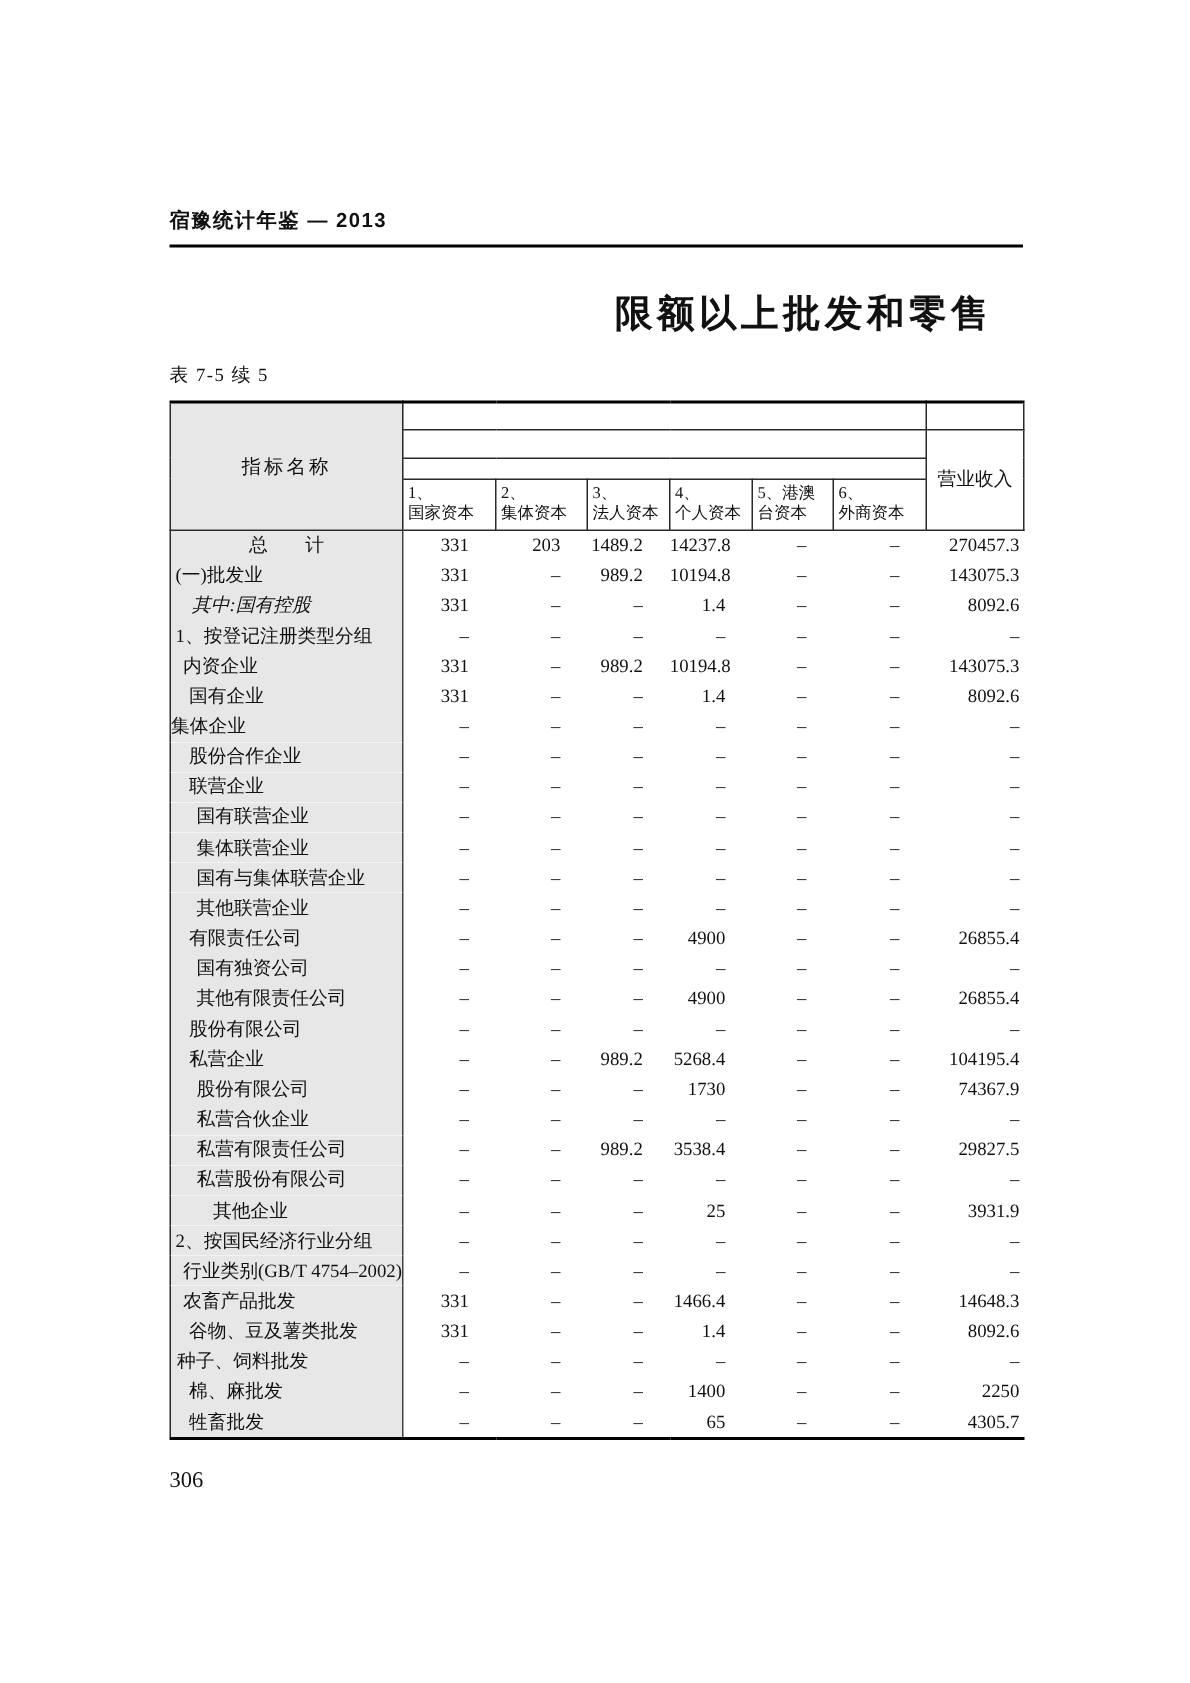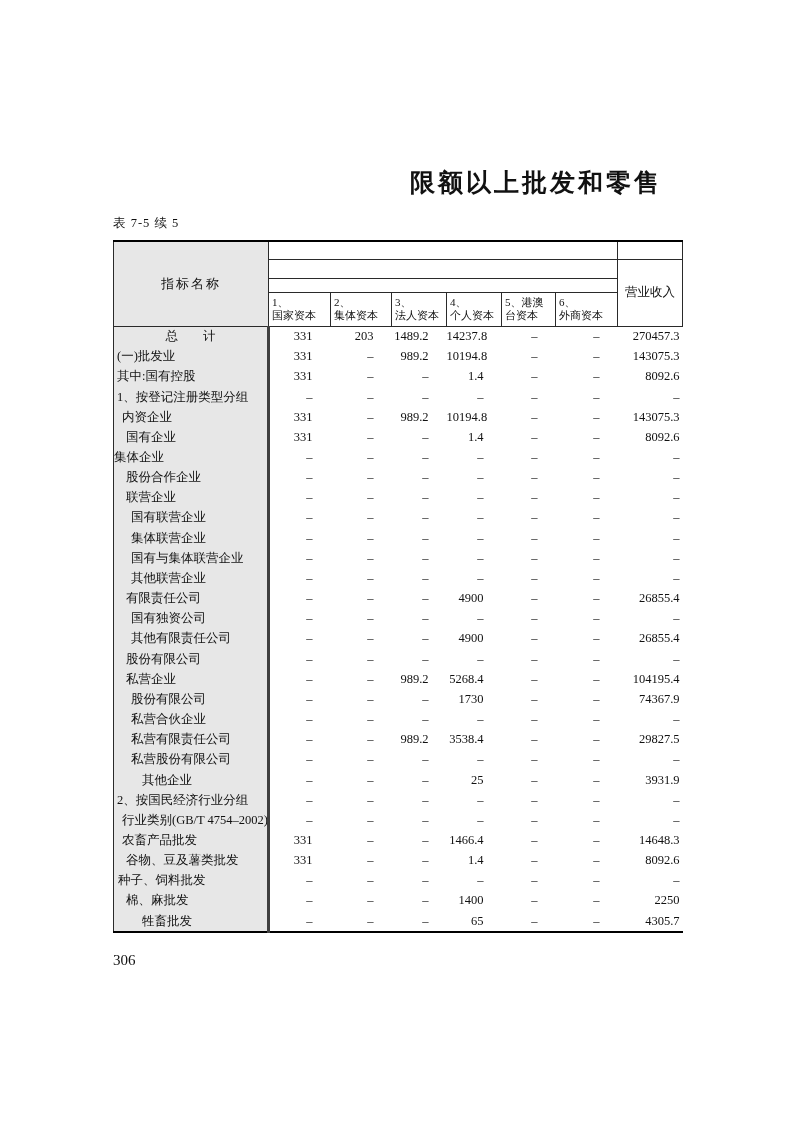--- a/index.html
+++ b/index.html
@@ -33,34 +33,37 @@
   tr.band-row-a{height:18px;}
   tr.band-row-b{height:19px;}
   tr.band-row-c{height:14px;}
   tr.col-head-row{height:34px;}
   .col-head{
     font-size:11px;line-height:1.18;text-align:left;vertical-align:middle;
     padding:1px 1px 1px 3px;
   }
   tbody td{height:20.16px;font-size:12.5px;vertical-align:middle;padding:0;}
   td.label-cell{
-    background:#e7e7e7;border-right:3px solid #404040;
+    background:#e7e7e7;border-right:1px solid #404040;
     white-space:nowrap;overflow:hidden;
   }
   td.label-cell.center{text-align:center;}
   td.val{text-align:right;padding-right:18px;font-size:12.5px;}
   td.val.rev{padding-right:3px;}
 
   .page-number{margin-top:19px;font-size:15px;}
 </style>
 </head>
 <body>
 
 <div class="content">
 
+  <div class="running-head">
+    <span>宿豫统计年鉴 — 2013</span>
+  </div>
 
   <div class="chapter-title">限额以上批发和零售</div>
 
   <div class="table-label">表 7-5 续 5</div>
 
   <table class="stat-table">
     <colgroup>
       <col style="width:155px">
         <col style="width:62px">
         <col style="width:61px">
@@ -125,21 +128,21 @@
           <td class="label-cell" style="padding-left: 3px;">(一)批发业</td>
           <td class="val">331</td>
           <td class="val">–</td>
           <td class="val">989.2</td>
           <td class="val">10194.8</td>
           <td class="val">–</td>
           <td class="val">–</td>
           <td class="val rev">143075.3</td>
         </tr>
         <tr>
-          <td class="label-cell" style="padding-left: 3px;">其中:国有控股</td>
+          <td class="label-cell" style="padding-left: 14px; font-style: italic;">其中:国有控股</td>
           <td class="val">331</td>
           <td class="val">–</td>
           <td class="val">–</td>
           <td class="val">1.4</td>
           <td class="val">–</td>
           <td class="val">–</td>
           <td class="val rev">8092.6</td>
         </tr>
         <tr>
           <td class="label-cell" style="padding-left: 3px;">1、按登记注册类型分组</td>
@@ -395,21 +398,21 @@
           <td class="label-cell" style="padding-left: 12px;">棉、麻批发</td>
           <td class="val">–</td>
           <td class="val">–</td>
           <td class="val">–</td>
           <td class="val">1400</td>
           <td class="val">–</td>
           <td class="val">–</td>
           <td class="val rev">2250</td>
         </tr>
         <tr>
-          <td class="label-cell" style="padding-left: 28px;">牲畜批发</td>
+          <td class="label-cell" style="padding-left: 12px;">牲畜批发</td>
           <td class="val">–</td>
           <td class="val">–</td>
           <td class="val">–</td>
           <td class="val">65</td>
           <td class="val">–</td>
           <td class="val">–</td>
           <td class="val rev">4305.7</td>
         </tr>
       </tbody>
   </table>

